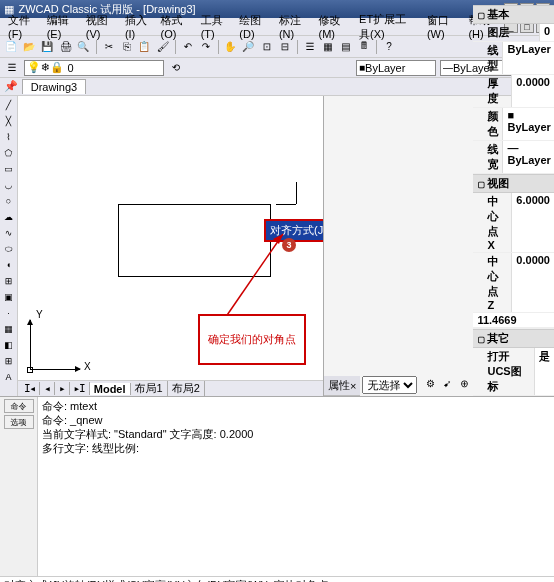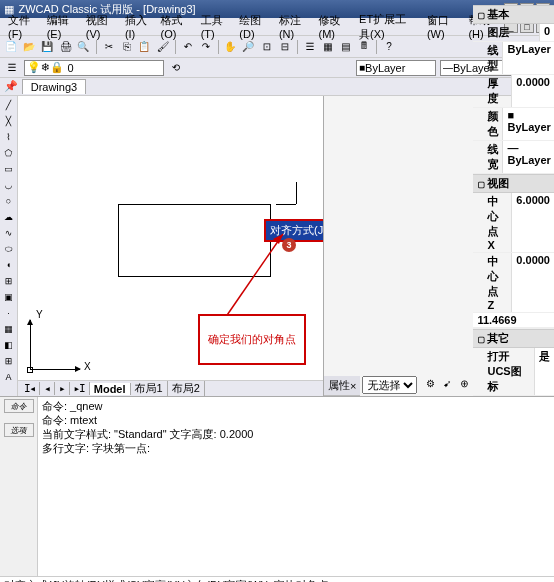--- a/index.html
+++ b/index.html
@@ -43,21 +43,21 @@
 .props-header-icons .ic { width: 14px; height: 14px; display: inline-flex; align-items: center; justify-content: center; font-size: 10px; cursor: pointer; }
 .props-sel { display: flex; padding: 2px; gap: 6px; }
 .props-sel select { flex: 1; height: 18px; font-size: 11px; }
 .props-grid { flex: 1; overflow: hidden; font-size: 10px; }
 .prop-cat { background: #e0e0e0; padding: 1px 4px; font-weight: bold; border-top: 1px solid #ccc; border-bottom: 1px solid #ccc; }
 .prop-cat::before { content: "▢ "; font-size: 8px; }
 .prop-row { display: flex; border-bottom: 1px solid #eee; font-weight: bold; }
 .prop-k { width: 78px; padding: 1px 4px 1px 14px; border-right: 1px solid #ddd; }
 .prop-v { flex: 1; padding: 1px 4px; background: #fff; }
 .cmd-area { background: #fff; border-top: 1px solid #aaa; height: 180px; display: flex; }
-.cmd-left { width: 38px; background: #f0f0f0; border-right: 1px solid #ccc; display: flex; flex-direction: column; align-items: center; padding-top: 2px; gap: 10px; font-style: italic; }
+.cmd-left { width: 38px; background: #f0f0f0; border-right: 1px solid #ccc; display: flex; flex-direction: column; align-items: center; padding-top: 2px; gap: 2px; }
 .cmd-text { flex: 1; padding: 2px 4px; font-family: SimSun, monospace; font-size: 11px; line-height: 14px; overflow: hidden; }
 .cmd-input-row { background: #fff; border-top: 1px solid #ccc; padding: 1px 4px; font-size: 11px; font-family: SimSun, monospace; height: 16px; }
 svg { display: block; }
 </style>
 </head>
 <body>
 
 <div class="titlebar">
   <div class="titlebar-left">
     <span>▦</span>
@@ -261,21 +261,21 @@
     </div>
   </div>
 </div>
 
 <div class="cmd-area">
   <div class="cmd-left">
     <div class="tb-btn" style="font-size:8px;width:30px;height:14px;border:1px solid #aaa">命令</div>
     <div class="tb-btn" style="font-size:8px;width:30px;height:14px;border:1px solid #aaa">选项</div>
   </div>
   <div class="cmd-text">
+    <div>命令: mtext</div>
     <div>命令: _qnew</div>
-    <div>命令: mtext</div>
     <div>当前文字样式: "Standard" 文字高度: 0.2000</div>
-    <div>多行文字: 字块第一点:</div>
+    <div>多行文字: 线型比例:</div>
   </div>
 </div>
 <div class="cmd-input-row">
   <span>对齐方式(J)/旋转(R)/样式(S)/字高(H)/方向(D)/字宽(W)/&lt;字块对角点&gt;:</span>
 </div>
 
 </body></html>

